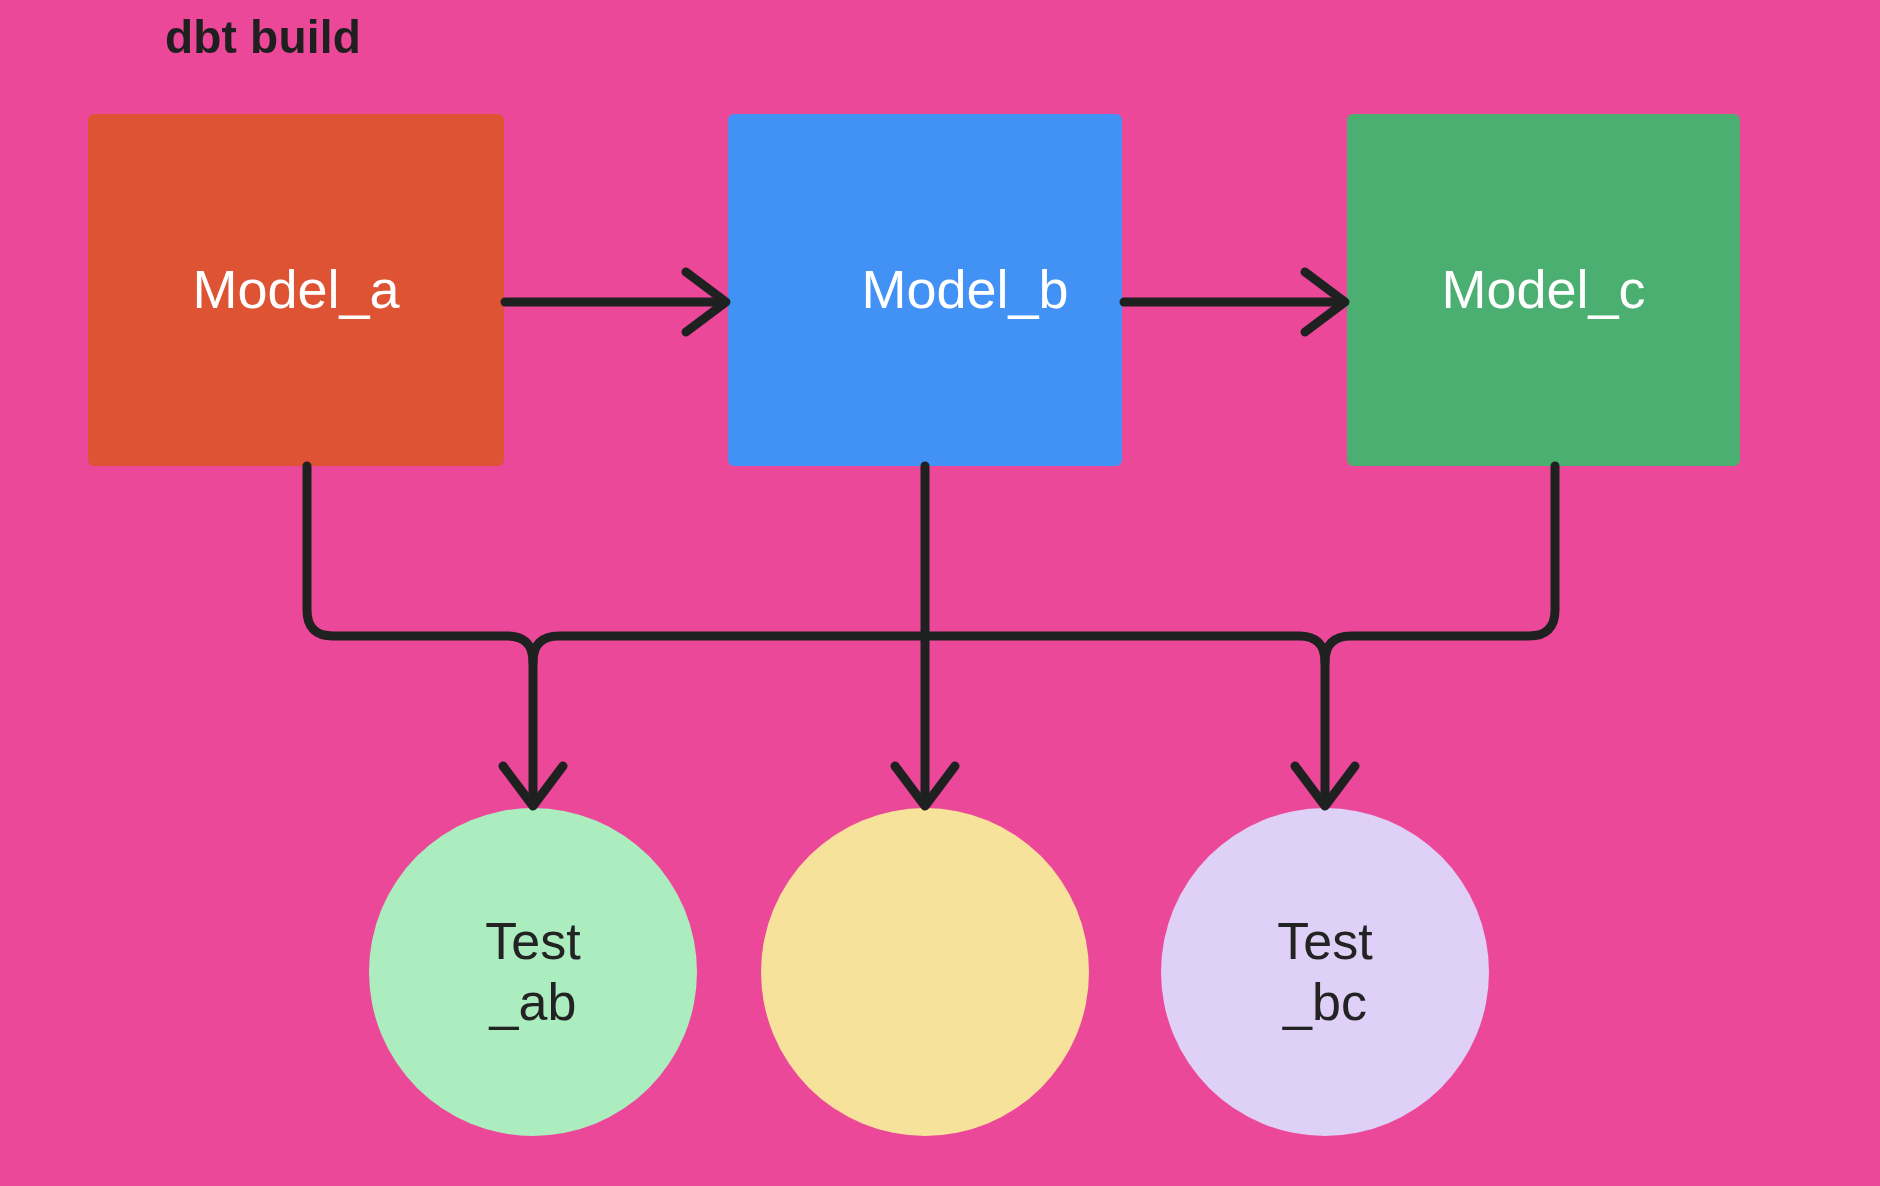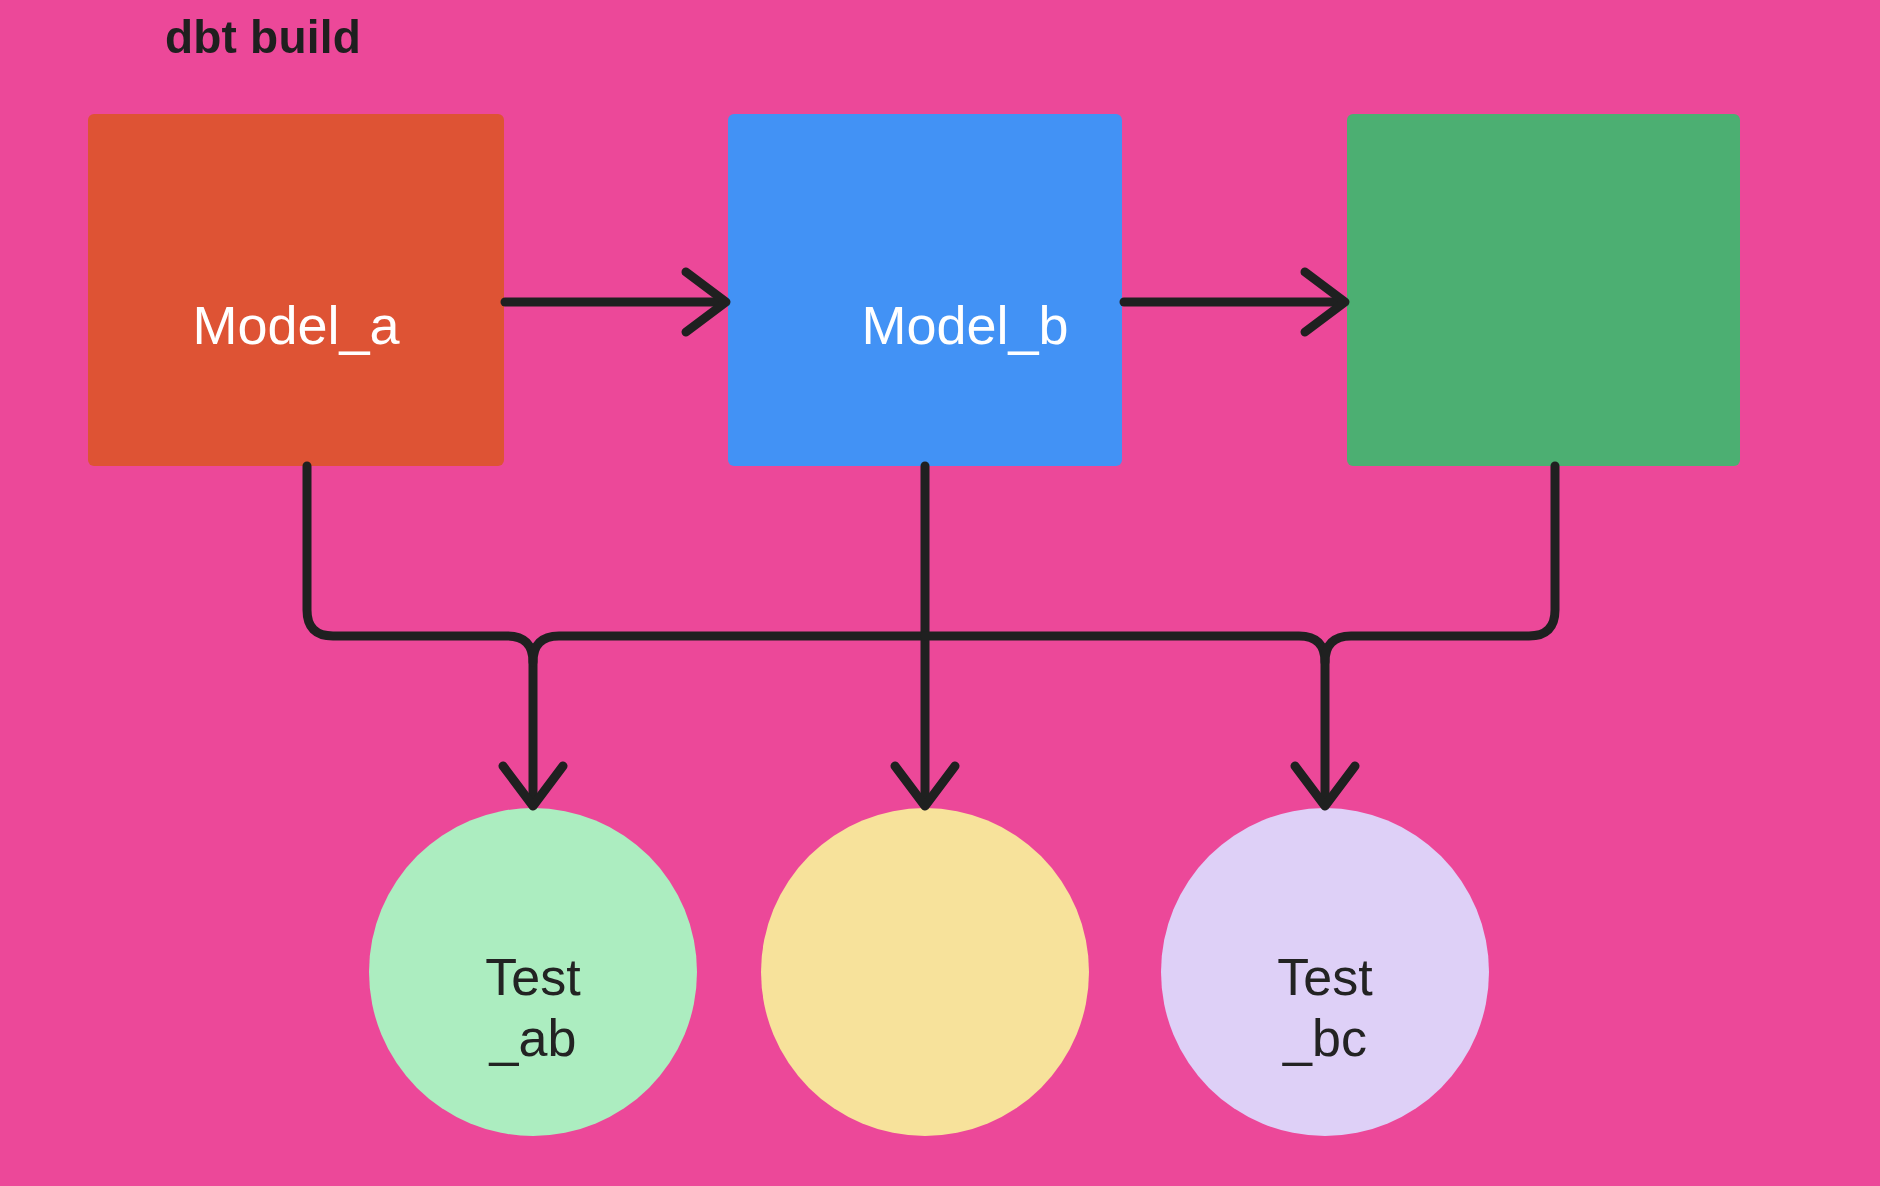--- a/index.html
+++ b/index.html
@@ -37,21 +37,20 @@
   }
   .node-label {
     position: absolute;
     display: flex;
     align-items: center;
     justify-content: center;
     text-align: center;
     pointer-events: none;
     line-height: 1.18;
     white-space: pre-line;
-    margin-top: 36px;
   }
   .model-label {
     font-size: 54px;
     color: #ffffff;
     font-weight: 400;
   }
   .test-label {
     font-size: 52px;
     color: #232323;
     font-weight: 400;
@@ -99,20 +98,21 @@
       <path d="M 503 766 L 533 806 L 563 766"></path>
       <path d="M 895 766 L 925 806 L 955 766"></path>
       <path d="M 1295 766 L 1325 806 L 1355 766"></path>
     </g>
   </svg>
 
   <div class="node-label model-label" style="left: 88px; top: 114px; width: 416px; height: 352px; color: rgb(255, 255, 255);">Model_a</div>
 
   <div class="node-label model-label" style="left: 728px; top: 114px; width: 474px; height: 352px; color: rgb(255, 255, 255);">Model_b</div>
 
+  <div class="node-label model-label" style="left: 1347px; top: 114px; width: 393px; height: 352px; color: rgb(255, 255, 255);">Model_c</div>
 
   <div class="node-label test-label" style="left: 369px; top: 808px; width: 328px; height: 328px; color: rgb(35, 35, 35);">Test
 _ab</div>
 
 
   <div class="node-label test-label" style="left: 1161px; top: 808px; width: 328px; height: 328px; color: rgb(35, 35, 35);">Test
 _bc</div>
 
 </div>
 

